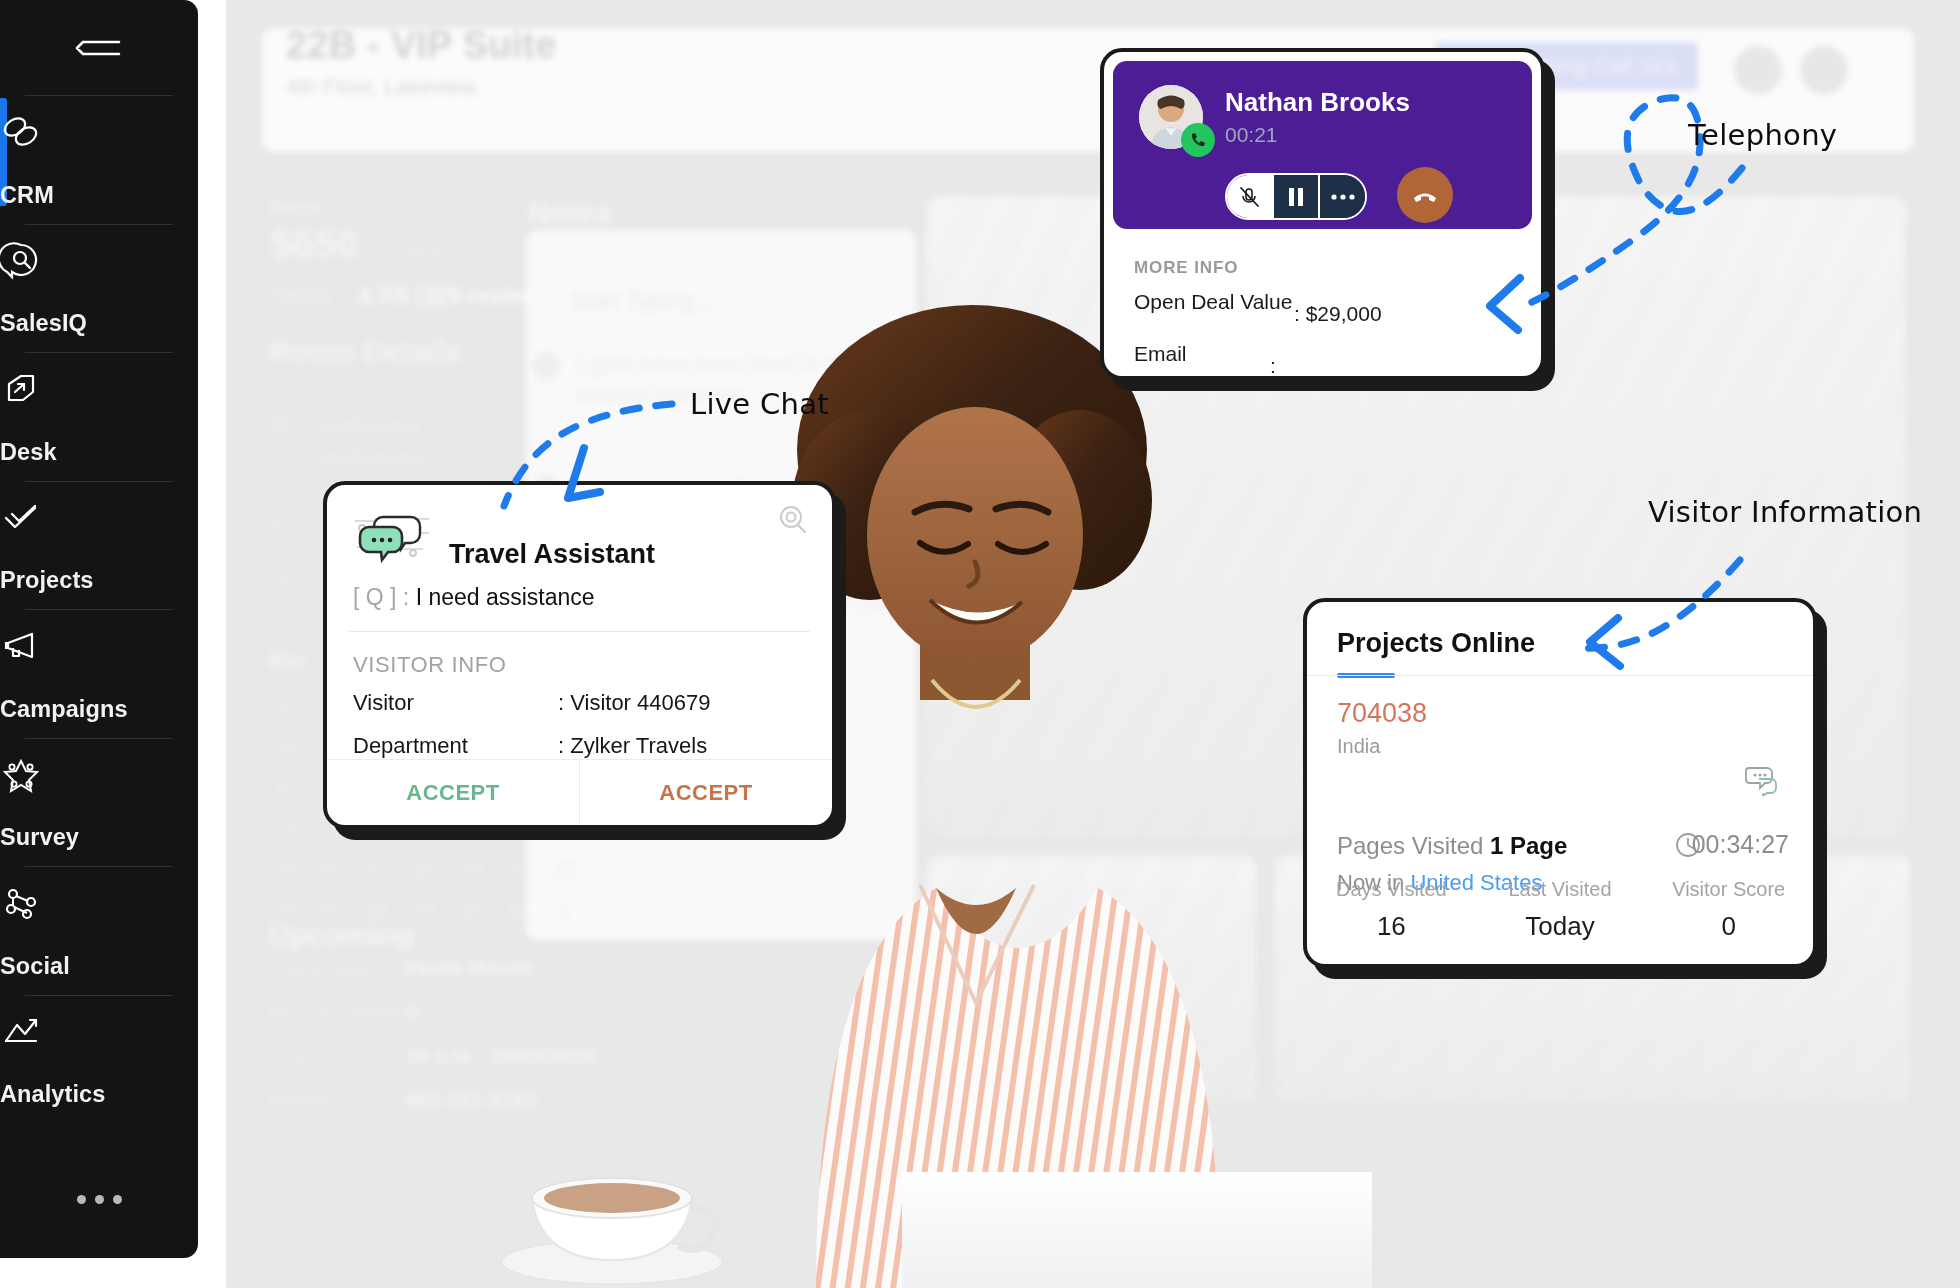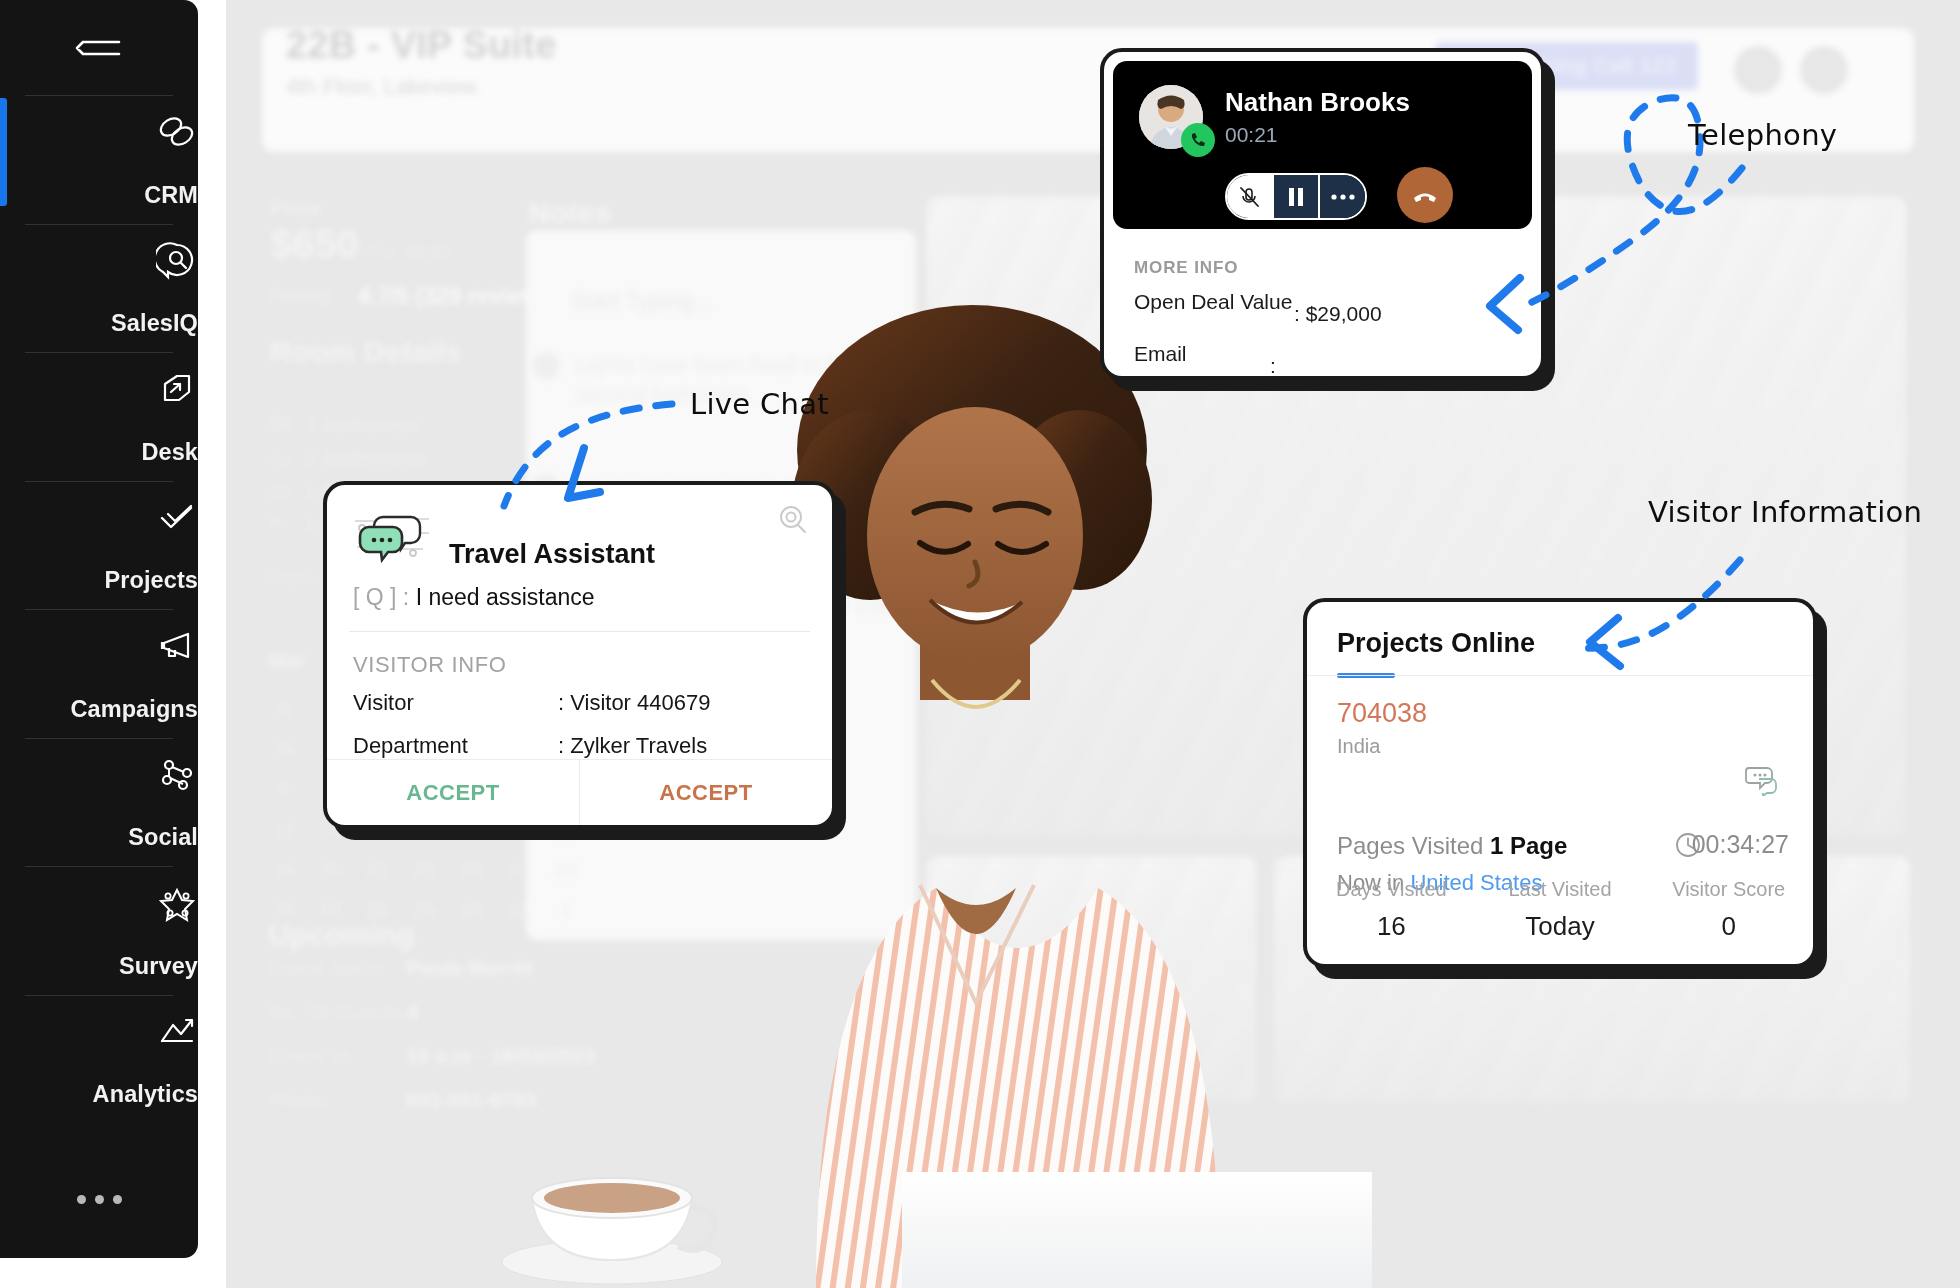--- a/index.html
+++ b/index.html
@@ -23,21 +23,21 @@
   .collapse-row {
     height: 98px; width: 100%;
     display: flex; align-items: center; justify-content: center;
   }
   .active-bar {
     position: absolute; left: 0; top: 98px;
     width: 7px; height: 108px; background: #1976ed; border-radius: 0 3px 3px 0;
   }
   .nav-item {
     width: 100%; height: 132px;
-    display: flex; flex-direction: column; align-items: flex-end; justify-content: center;
+    display: flex; flex-direction: column; align-items: flex-start; justify-content: center;
     gap: 29px; position: relative; cursor: pointer;
   }
   .nav-item + .nav-item::before,
   .nav-item::before {
     content: ""; position: absolute; top: 0; left: 25px; right: 25px;
     height: 1px; background: rgba(255,255,255,0.13);
   }
   .nav-item:first-of-type::before { background: transparent; }
   .nav-label {
     color: #f2f2f2; font-size: 23.5px; font-weight: 600; letter-spacing: .1px;
@@ -136,21 +136,21 @@
   .card {
     position: absolute; background: #ffffff;
     border: 4px solid #1b1b1b; border-radius: 22px;
     box-shadow: 10px 11px 0 #1b1b1b;
     z-index: 9; overflow: hidden;
   }
 
   
   .tel-card { left: 1100px; top: 48px; width: 445px; height: 332px; }
   .tel-top {
-    margin: 9px 9px 0 9px; height: 168px; background: #000000;
+    margin: 9px 9px 0 9px; height: 168px; background: #4c1d95;
     border-radius: 14px; position: relative;
   }
   .tel-avatar {
     position: absolute; left: 26px; top: 24px; width: 64px; height: 64px;
     border-radius: 50%; overflow: hidden; background: #dcdcdc;
   }
   .tel-avatar svg { width: 64px; height: 64px; display: block; }
   .tel-green {
     position: absolute; left: 68px; top: 62px; width: 34px; height: 34px;
     border-radius: 50%; background: #23c55e; display: flex; align-items: center; justify-content: center;
@@ -486,41 +486,41 @@
             <path d="M8 18h-2v5h2" fill="none" stroke="#fff" stroke-width="2.2"></path>
             <path d="M13 23v8h6v-6" fill="none" stroke="#fff" stroke-width="2.2" stroke-linejoin="round"></path>
           </svg>
       </span>
       <span class="nav-label">Campaigns</span>
     </div>
 
     <div class="nav-item">
       <span class="nav-icon">
         <svg viewBox="0 0 42 42">
+            <path d="M21 8l5 10 11 1-8 8 2 11-10-6-10 6 2-11-8-8 11-1z" fill="none" stroke="#fff" stroke-width="2"></path>
+            <circle cx="12" cy="14" r="2.6" fill="none" stroke="#fff" stroke-width="1.8"></circle>
+            <circle cx="30" cy="14" r="2.6" fill="none" stroke="#fff" stroke-width="1.8"></circle>
+            <circle cx="14" cy="31" r="2.6" fill="none" stroke="#fff" stroke-width="1.8"></circle>
+            <circle cx="29" cy="31" r="2.6" fill="none" stroke="#fff" stroke-width="1.8"></circle>
+          </svg>
+      </span>
+      <span class="nav-label">Survey</span>
+    </div>
+
+    <div class="nav-item">
+      <span class="nav-icon">
+        <svg viewBox="0 0 42 42">
             <circle cx="13" cy="12" r="4" fill="none" stroke="#fff" stroke-width="2.2"></circle>
             <circle cx="31" cy="20" r="4" fill="none" stroke="#fff" stroke-width="2.2"></circle>
             <circle cx="11" cy="27" r="4" fill="none" stroke="#fff" stroke-width="2.2"></circle>
             <circle cx="27" cy="32" r="4" fill="none" stroke="#fff" stroke-width="2.2"></circle>
             <path d="M16 14l12 5M14 25l13 6M13 16v8" stroke="#fff" stroke-width="2"></path>
           </svg>
       </span>
       <span class="nav-label">Social</span>
-    </div>
-
-    <div class="nav-item">
-      <span class="nav-icon">
-        <svg viewBox="0 0 42 42">
-            <path d="M21 8l5 10 11 1-8 8 2 11-10-6-10 6 2-11-8-8 11-1z" fill="none" stroke="#fff" stroke-width="2"></path>
-            <circle cx="12" cy="14" r="2.6" fill="none" stroke="#fff" stroke-width="1.8"></circle>
-            <circle cx="30" cy="14" r="2.6" fill="none" stroke="#fff" stroke-width="1.8"></circle>
-            <circle cx="14" cy="31" r="2.6" fill="none" stroke="#fff" stroke-width="1.8"></circle>
-            <circle cx="29" cy="31" r="2.6" fill="none" stroke="#fff" stroke-width="1.8"></circle>
-          </svg>
-      </span>
-      <span class="nav-label">Survey</span>
     </div>
 
     <div class="nav-item">
       <span class="nav-icon">
         <svg viewBox="0 0 42 42">
             <path d="M6 31l11-16 8 9 11-14" fill="none" stroke="#fff" stroke-width="2.2" stroke-linecap="round" stroke-linejoin="round"></path>
             <path d="M6 31h30" stroke="#fff" stroke-width="2.2" stroke-linecap="round"></path>
             <path d="M30 10h6v6" fill="none" stroke="#fff" stroke-width="2.2" stroke-linecap="round" stroke-linejoin="round"></path>
           </svg>
       </span>

